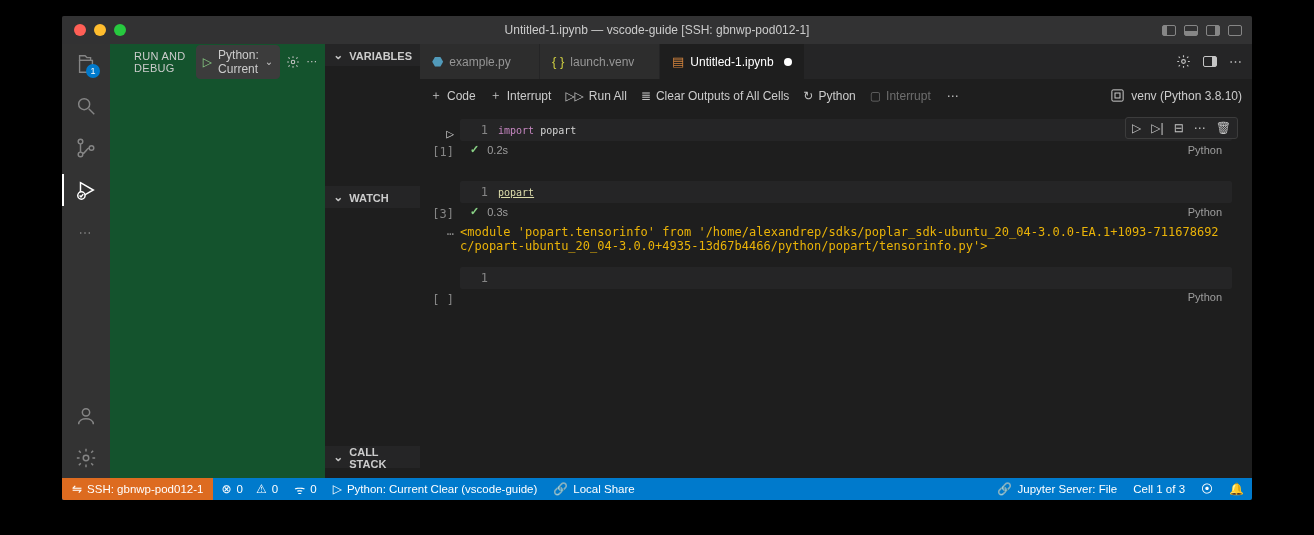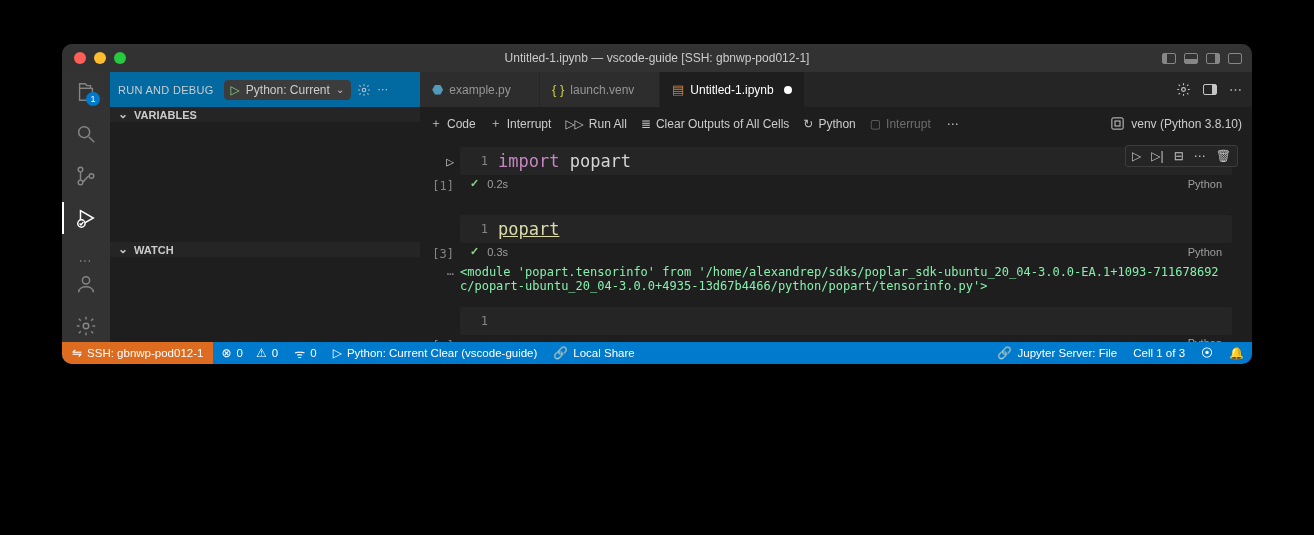--- a/index.html
+++ b/index.html
@@ -2,24 +2,24 @@
 <html><head>
 <meta charset="utf-8">
 <style>
   * { box-sizing: border-box; margin: 0; padding: 0; }
   html, body { height: 100%; background: #000; font-family: -apple-system, BlinkMacSystemFont, "Segoe UI", sans-serif; font-size: 13px; color: #cccccc; }
   body { display: flex; align-items: flex-start; justify-content: center; }
 
   .window {
     position: relative;
     width: 1190px;
-    height: 320px;
-    margin-top: 44px;
+    height: 484px;
+    margin-top: 16px;
     background: #1e1e1e;
-    border-radius: 10px;
+    border-radius: 2px;
     overflow: hidden;
     display: flex;
     flex-direction: column;
     box-shadow: 0 20px 60px rgba(0,0,0,.5);
   }
 
   
   .titlebar {
     height: 28px;
     background: #323233;
@@ -57,24 +57,25 @@
   }
   .ab-top, .ab-bottom { display:flex; flex-direction:column; gap:18px; align-items:center; }
   .ab-icon { width:24px; height:24px; color:#858585; display:flex; align-items:center; justify-content:center; cursor:pointer; position:relative; }
   .ab-icon.active { color:#ffffff; }
   .ab-icon.active::before { content:""; position:absolute; left:-12px; top:-4px; bottom:-4px; width:2px; background:#fff; }
   .badge { position:absolute; bottom:-2px; right:-2px; background:#007acc; color:#fff; border-radius:8px; font-size:9px; min-width:14px; height:14px; display:flex; align-items:center; justify-content:center; padding:0 3px; }
 
   
   .sidebar {
     width: 310px;
-    background: #0369a1;
+    background: #14532d;
     display:flex;
-    flex-direction:column;
+    flex-direction:row;
     flex-shrink:0;
+    padding-left:16px;
   }
   .sidebar-header {
     height: 35px;
     display:flex;
     align-items:center;
     padding: 0 8px;
     gap:6px;
     font-size:11px;
     color:#cccccc;
   }
@@ -156,38 +157,38 @@
   .cellbox {
     flex:1; background:#252526; border-radius:2px; margin-right:12px;
   }
   .cellbox.sel { box-shadow: -2px 0 0 #007acc00; background:#252526; }
   .cellbox .code {
     background:#1f1f1f00;
     display:flex; align-items:center;
     padding:4px 0;
   }
   .line-no { width:38px; text-align:right; padding-right:10px; color:#858585; font-family:Menlo,monospace; font-size:12px; }
-  .code-text { font-family:Menlo,monospace; font-size:17px; color:#d4d4d4; }
+  .code-text { font-family:Menlo,monospace; font-size:10px; color:#d4d4d4; }
   .kw { color:#c586c0; }
   .id { color:#d4d4d4; }
   .link { color:#dcdcaa; text-decoration:underline; }
   .code-hl { background:#2a2d2e; }
 
   .statusline {
     display:flex; align-items:center; justify-content:space-between;
     padding:2px 10px; font-size:11px; color:#9e9e9e;
   }
   .statusline .left { display:flex; align-items:center; gap:8px; }
   .check { color:#89d185; font-weight:bold; }
   .lang { color:#9e9e9e; }
 
   .output-row { display:flex; align-items:flex-start; margin:4px 0 14px 0; }
   .output-gutter { width:40px; flex-shrink:0; text-align:right; padding-right:6px; color:#858585; font-family:Menlo,monospace; font-size:12px; padding-top:2px;}
   .output-text {
-    flex:1; font-family:Menlo,monospace; font-size:12px; color:#86efac; padding-right:12px;
+    flex:1; font-family:Menlo,monospace; font-size:12px; color:#eab308; padding-right:12px;
     white-space:pre-wrap; word-break:break-all;
   }
 
   
   .statusbar {
     height:22px; background:#007acc; display:flex; align-items:center; font-size:11.5px; color:#fff;
     flex-shrink:0;
   }
   .sb-item { display:flex; align-items:center; gap:5px; padding:0 8px; height:100%; cursor:pointer; }
   .sb-item.remote { background:#dd6b20; padding:0 10px; }

